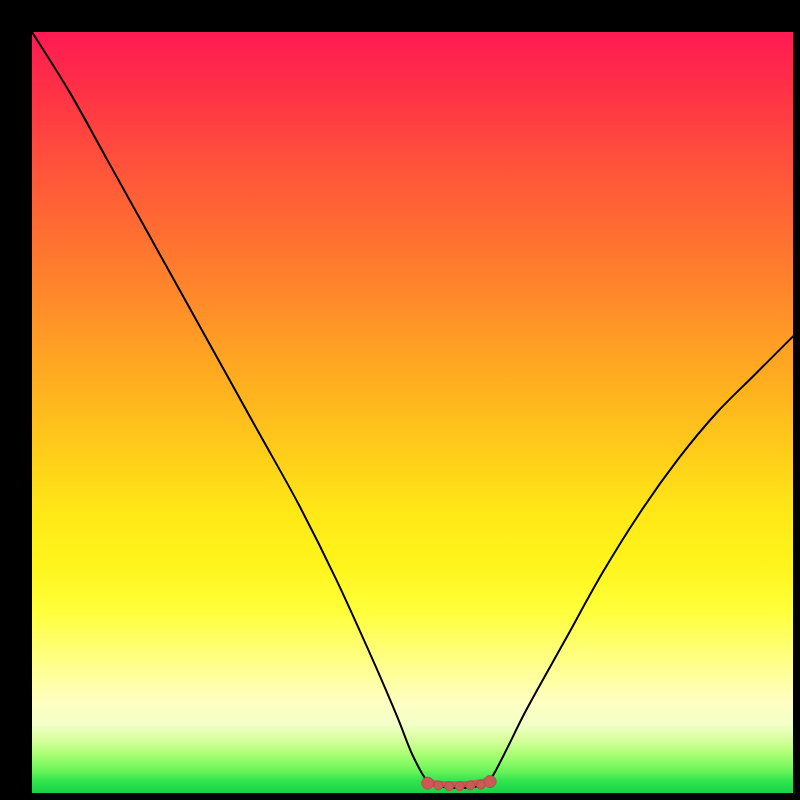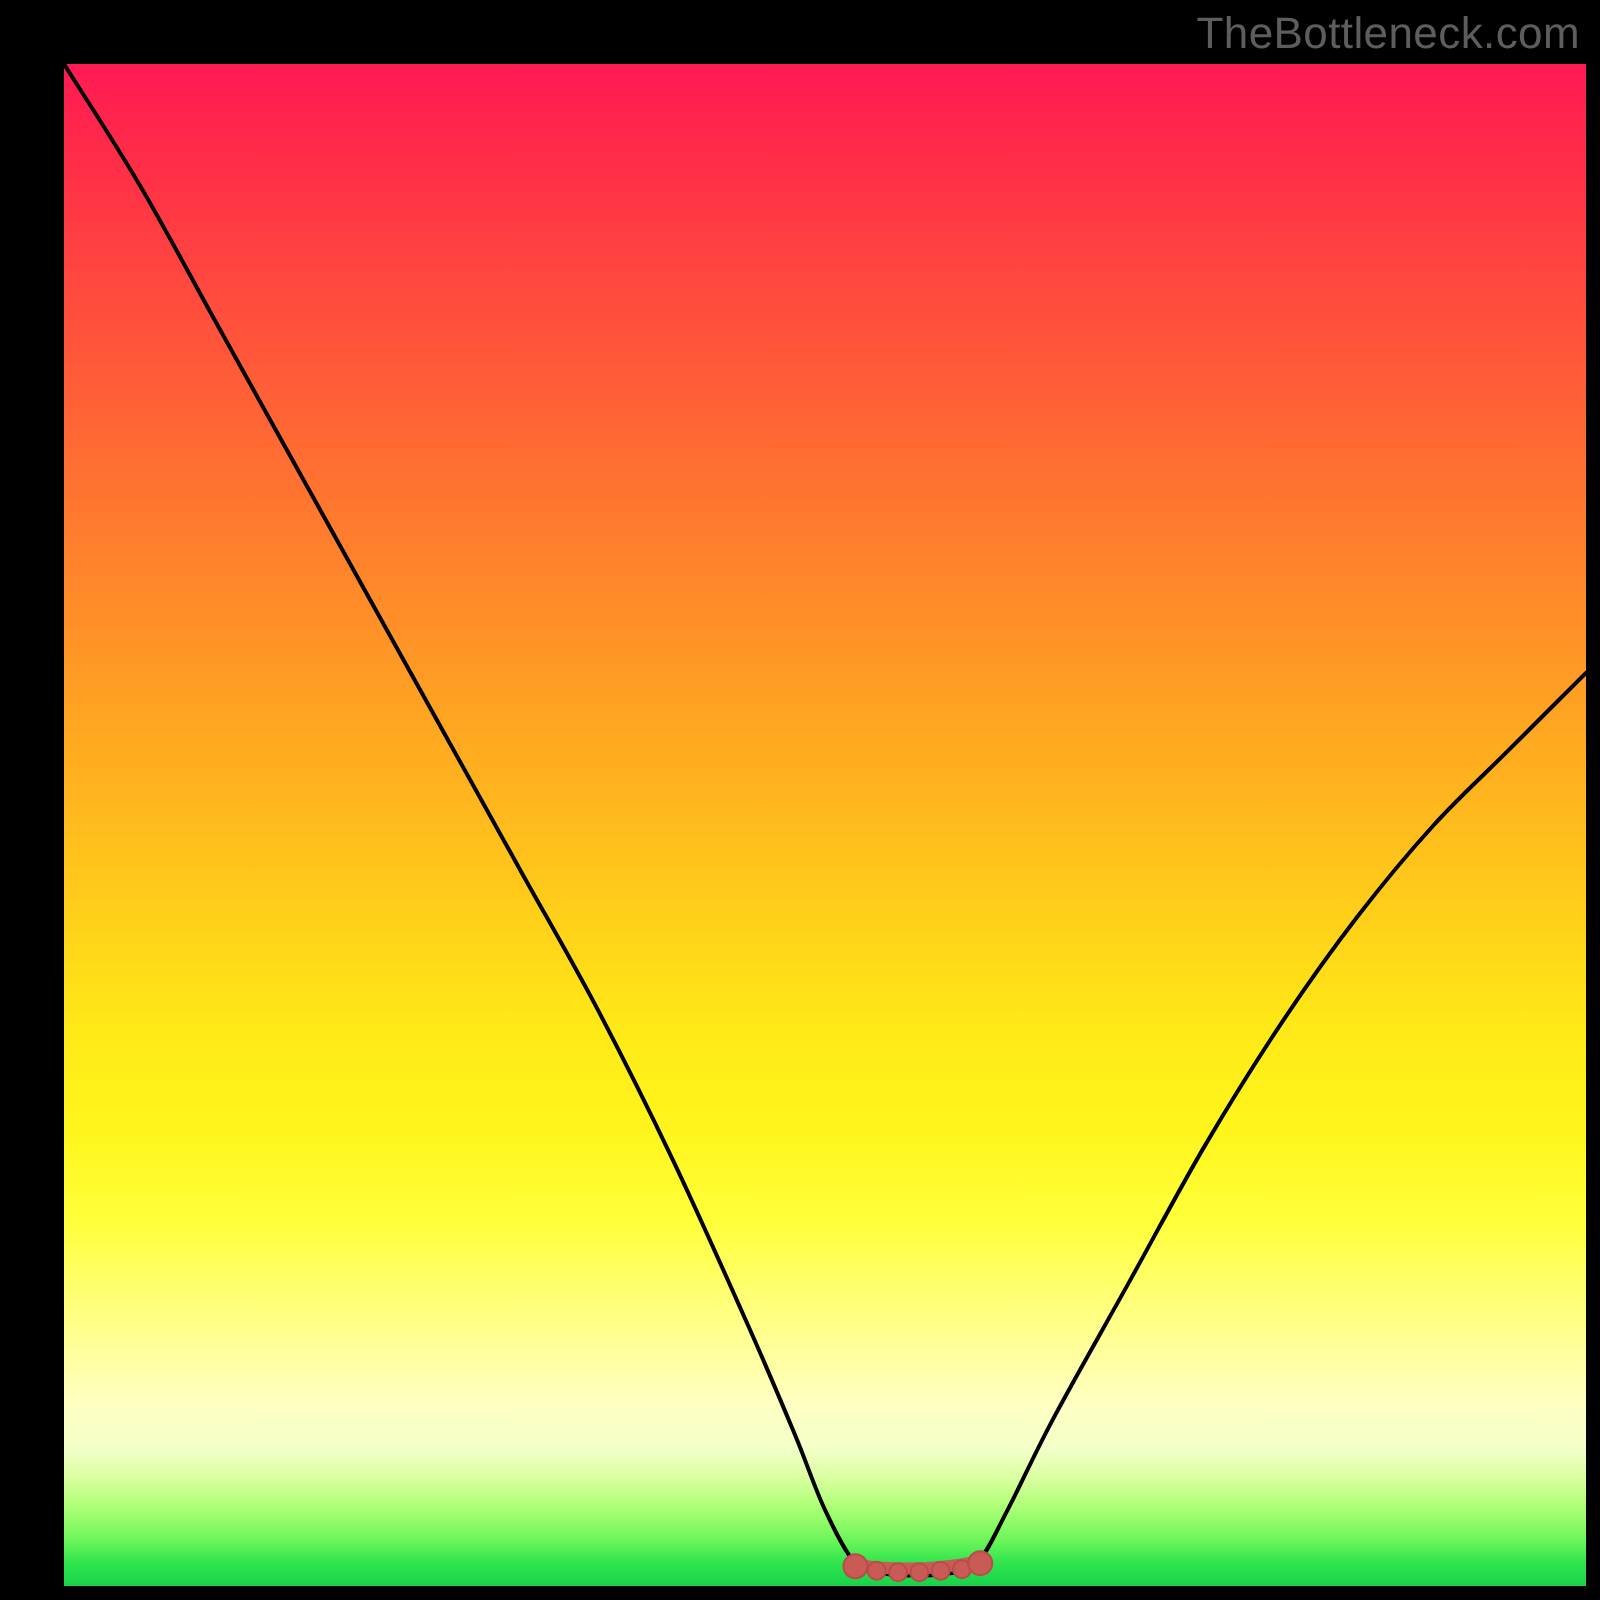--- a/index.html
+++ b/index.html
@@ -87,14 +87,13 @@
           <circle cx="395.72" cy="751.107" r="6" fill="#c95a56" stroke="#b94c48" stroke-width="1"></circle>
           <circle cx="406.374" cy="753.39" r="4.5" fill="#c95a56" stroke="#b94c48" stroke-width="1"></circle>
           <circle cx="417.02799999999996" cy="754.151" r="4.5" fill="#c95a56" stroke="#b94c48" stroke-width="1"></circle>
           <circle cx="427.682" cy="754.151" r="4.5" fill="#c95a56" stroke="#b94c48" stroke-width="1"></circle>
           <circle cx="438.33600000000007" cy="753.39" r="4.5" fill="#c95a56" stroke="#b94c48" stroke-width="1"></circle>
           <circle cx="448.98999999999995" cy="752.629" r="4.5" fill="#c95a56" stroke="#b94c48" stroke-width="1"></circle>
           <circle cx="458.12199999999996" cy="749.585" r="6" fill="#c95a56" stroke="#b94c48" stroke-width="1"></circle>
         </g>
     </svg>
   </div>
-  <div class="watermark">TheBottleneck.com</div>
 </div>
 
 </body></html>

